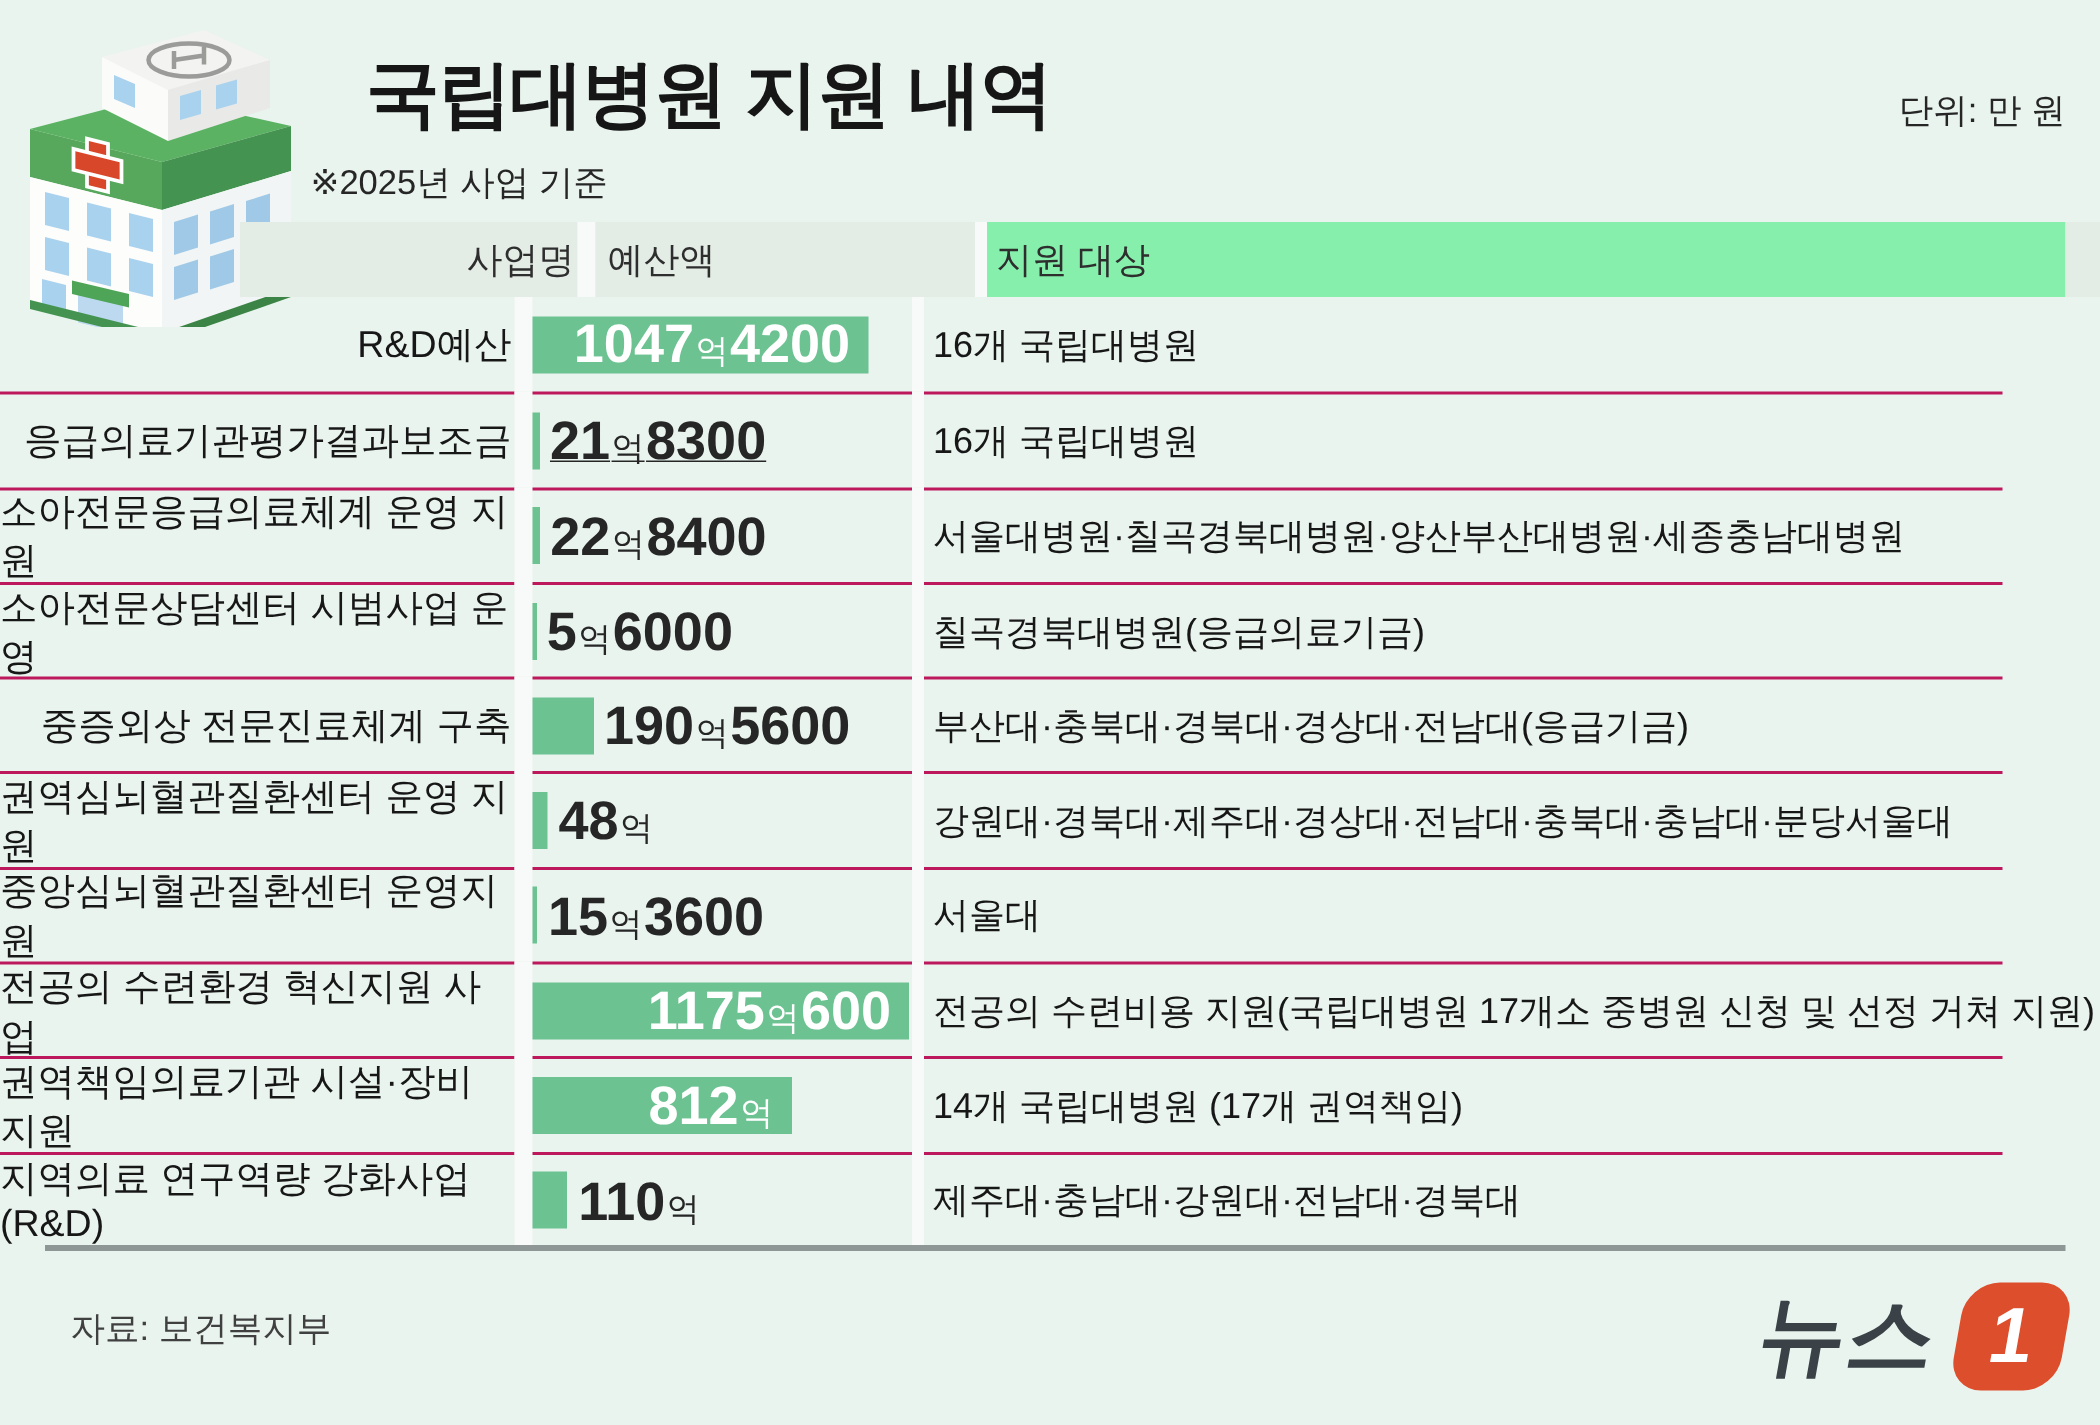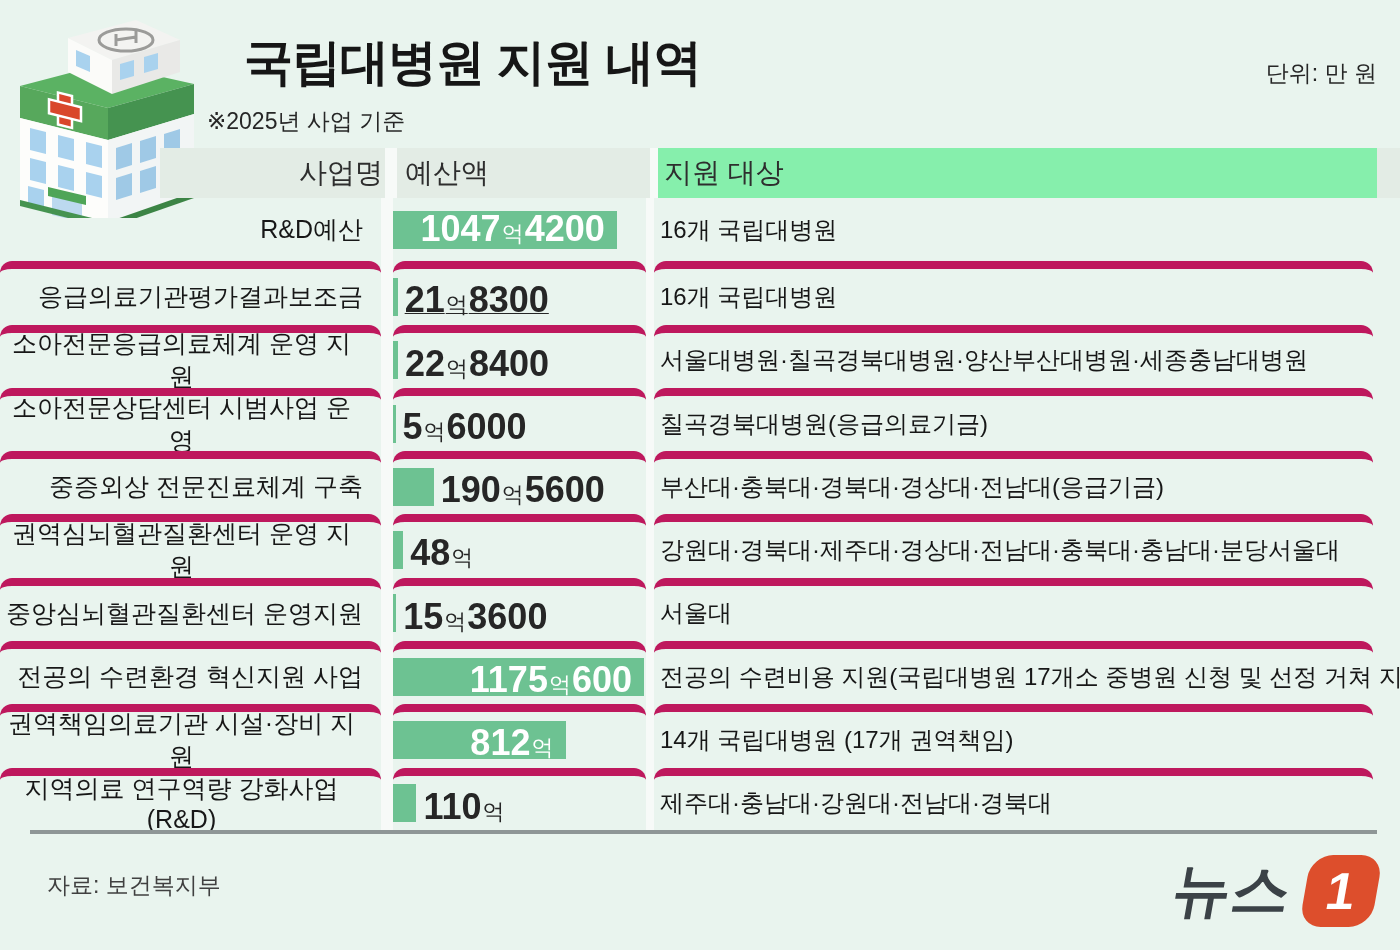--- a/index.html
+++ b/index.html
@@ -27,41 +27,41 @@
     font-size:23px;color:#262626;
   }
 
   
   .table{
     left:0;top:148px;width:1400px;height:683px;
   }
   .thead{
     display:flex;height:50px;position:relative;
   }
-  .thead .hcell{display:flex;align-items:center;font-size:28px;color:#2e2e2e;box-sizing:border-box;text-align:right;}
+  .thead .hcell{display:flex;align-items:center;font-size:24px;color:#2e2e2e;box-sizing:border-box;text-align:right;}
   .col-label{width:385px;}
   .col-gap1{width:12px;}
   .col-value{width:253px;}
   .col-gap2{width:8px;}
   .col-target{width:719px;}
   .col-tail{flex:1;}
   .thead .col-label{
     justify-content:flex-end;padding-right:2px;
     background:linear-gradient(90deg, rgba(0,0,0,0) 0px, rgba(0,0,0,0) 160px, #e3ece5 160px, #e3ece5 100%);
   }
   .thead .col-value{padding-left:8px;background:#e3ece5;}
   .thead .col-target{padding-left:6px;background:#86efac;}
   .thead .col-tail{background:#e3ece5;}
   .gapband{background:#f7faf8;}
 
   .tbody .row{display:flex;height:63.3px;box-sizing:border-box;}
   .tbody .cell{box-sizing:border-box;display:flex;align-items:center;}
-  .tbody .row:not(:first-child) .bordered{border-top:8px solid #be185d;border-radius:12px;}
+  .tbody .row:not(:first-child) .bordered{border-top:2px solid #be185d;}
   .cell.label{
-    width:381px;justify-content:flex-end;padding-right:18px;text-align:center;
+    width:343px;justify-content:flex-end;padding-right:2px;text-align:left;
     font-size:25px;color:#171717;
   }
   .cell.value{width:253px;position:relative;}
   .cell.target{
     width:719px;padding-left:6px;font-size:24px;color:#171717;white-space:nowrap;
   }
   .cell.tail{flex:1;}
   .gapcell{width:12px;background:#f7faf8;}
   .gapcell.g2{width:8px;}
 

